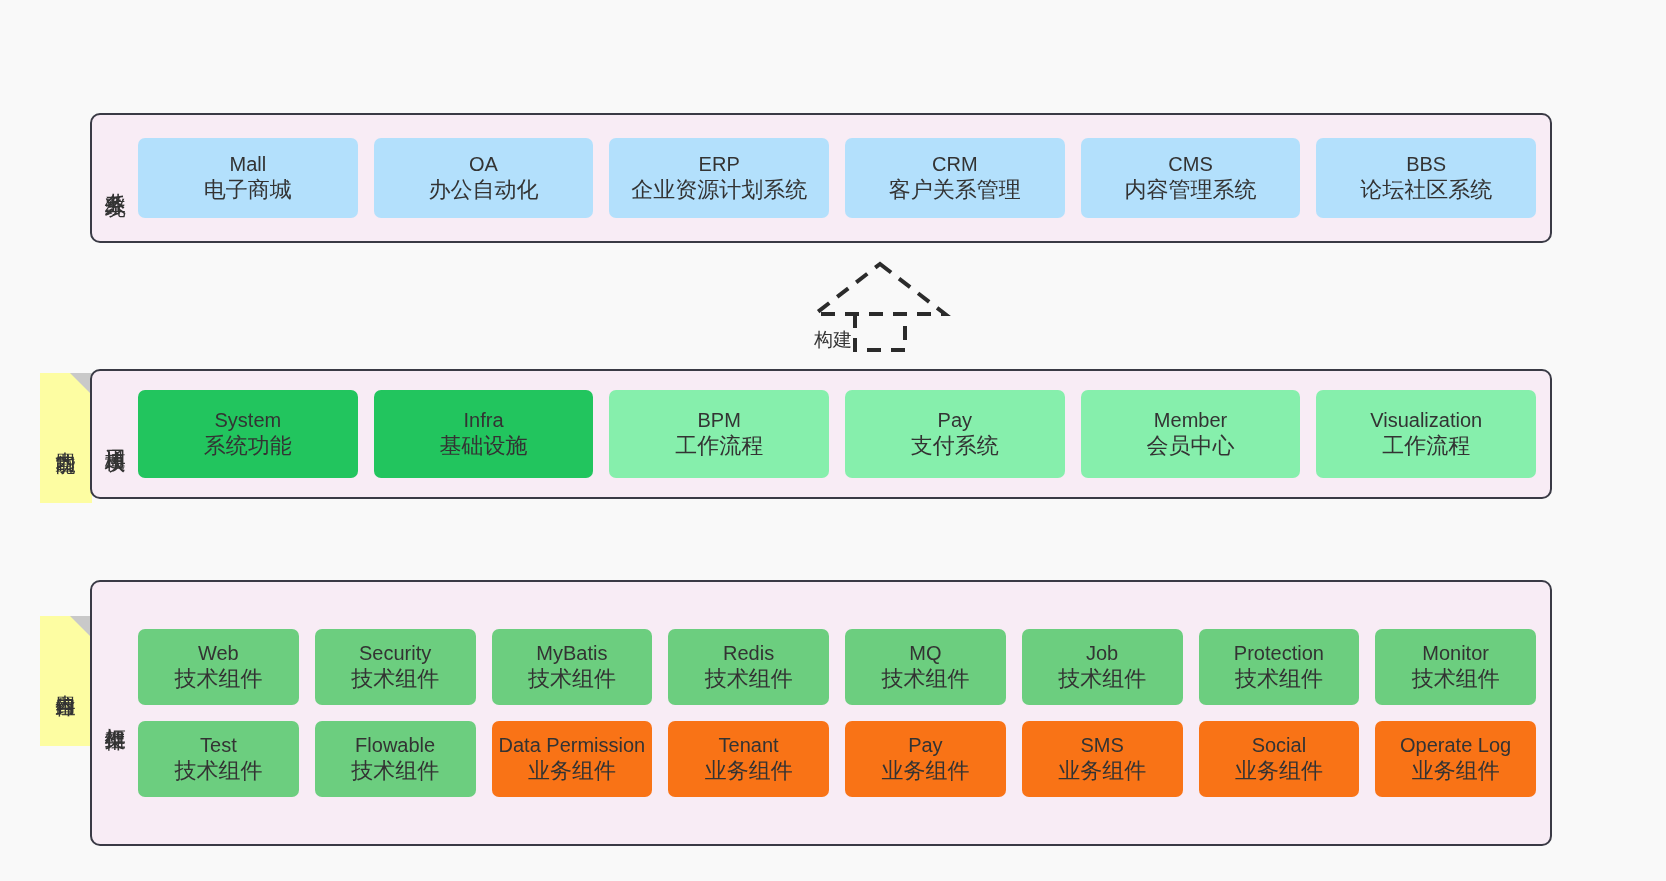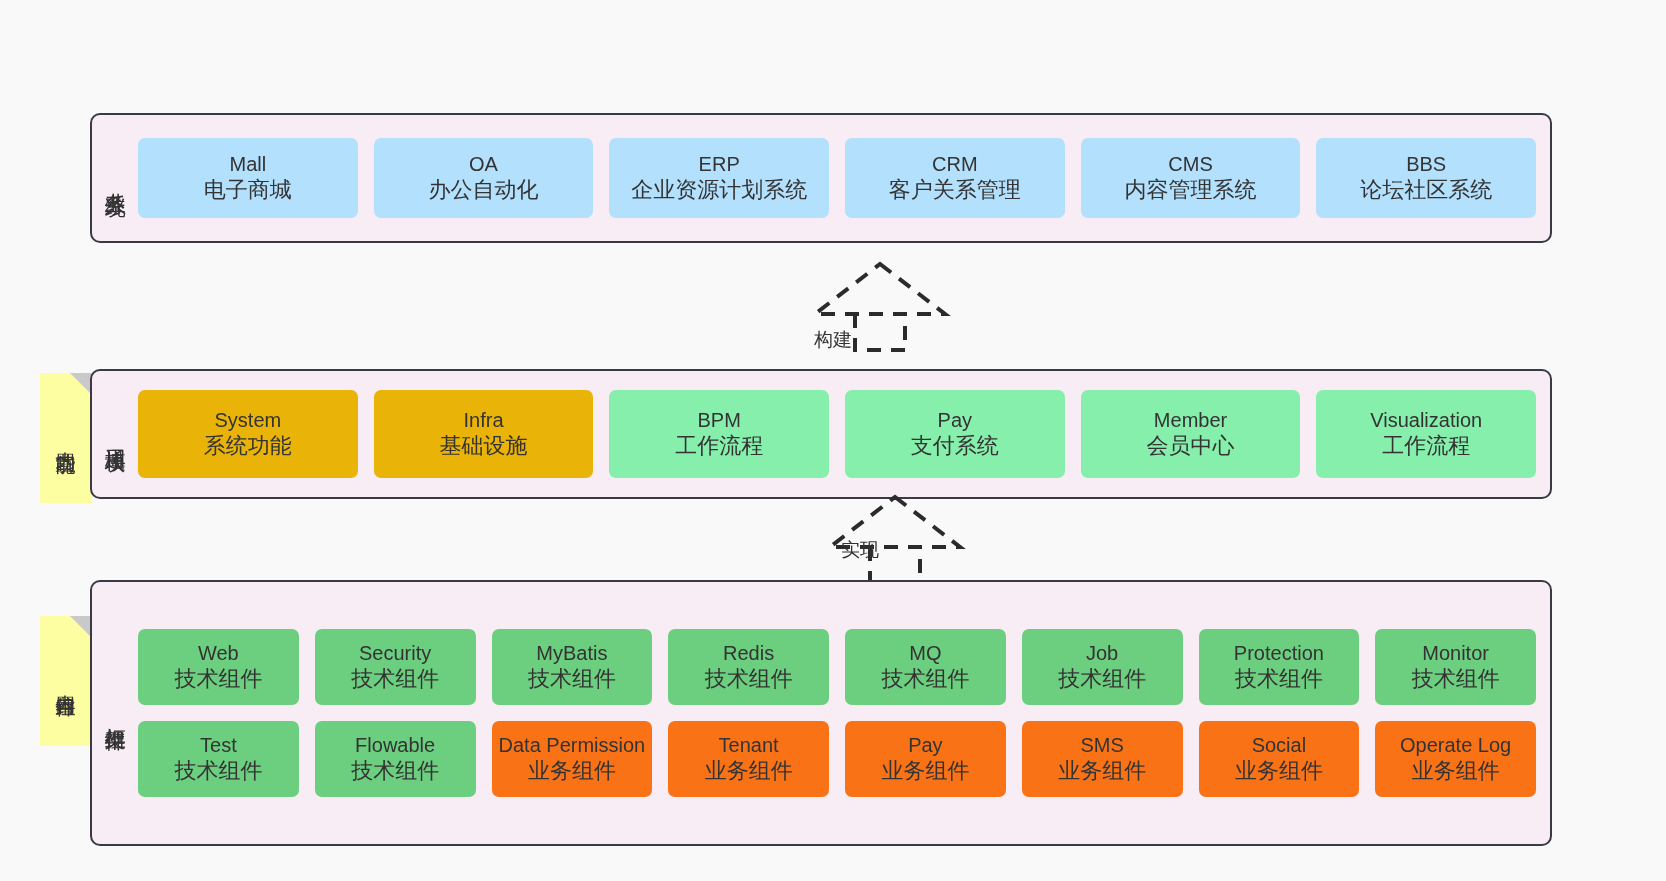--- a/index.html
+++ b/index.html
@@ -83,21 +83,21 @@
     color: #333333;
     white-space: normal;
     word-break: break-word;
   }
   .node .n-sub {
     font-size: 22px;
     color: #333333;
   }
 
   .node.blue        { background: #b3e0fc; height: 80px; }
-  .node.red         { background: #eab308; height: 88px; }
+  .node.red         { background: #22c55e; height: 88px; }
   .node.pink        { background: #86efac; height: 88px; }
   .node.green       { background: #6cce7f; height: 76px; }
   .node.lightgreen  { background: #f97316; height: 76px; justify-content: center; }
 
   
   .sticky {
     position: absolute;
     background: #fdfda2;
     box-sizing: border-box;
     display: flex;
@@ -211,27 +211,20 @@
           <span class="n-sub">会员中心</span>
         </div>
         <div class="node pink">
           <span class="n-title">Visualization</span>
           <span class="n-sub">工作流程</span>
         </div>
       </div>
     </div>
   </div>
 
-  <div class="connector" style="left:815px; top:495px; width:160px; height:90px;">
-    <svg width="160" height="90" viewBox="0 0 160 90">
-      <path d="M 80 2 L 145 52 L 15 52 Z" fill="none" stroke="#2b2b2b" stroke-width="4" stroke-dasharray="14 10" stroke-linecap="butt" stroke-linejoin="miter"></path>
-      <path d="M 55 52 L 55 88 L 105 88 L 105 52" fill="none" stroke="#2b2b2b" stroke-width="4" stroke-dasharray="14 10" stroke-linecap="butt"></path>
-    </svg>
-    <span class="conn-label" style="left:26px; top:42px;">实现</span>
-  </div>
 
   <div class="sticky" style="left:40px; top:616px; width:52px; height:130px;">
     <span class="fold"></span>
     <span>内置组件</span>
   </div>
 
   <div class="band" style="left:90px; top:580px; width:1462px; height:266px;">
     <div class="band-label">框架组件</div>
     <div class="band-body">
 

